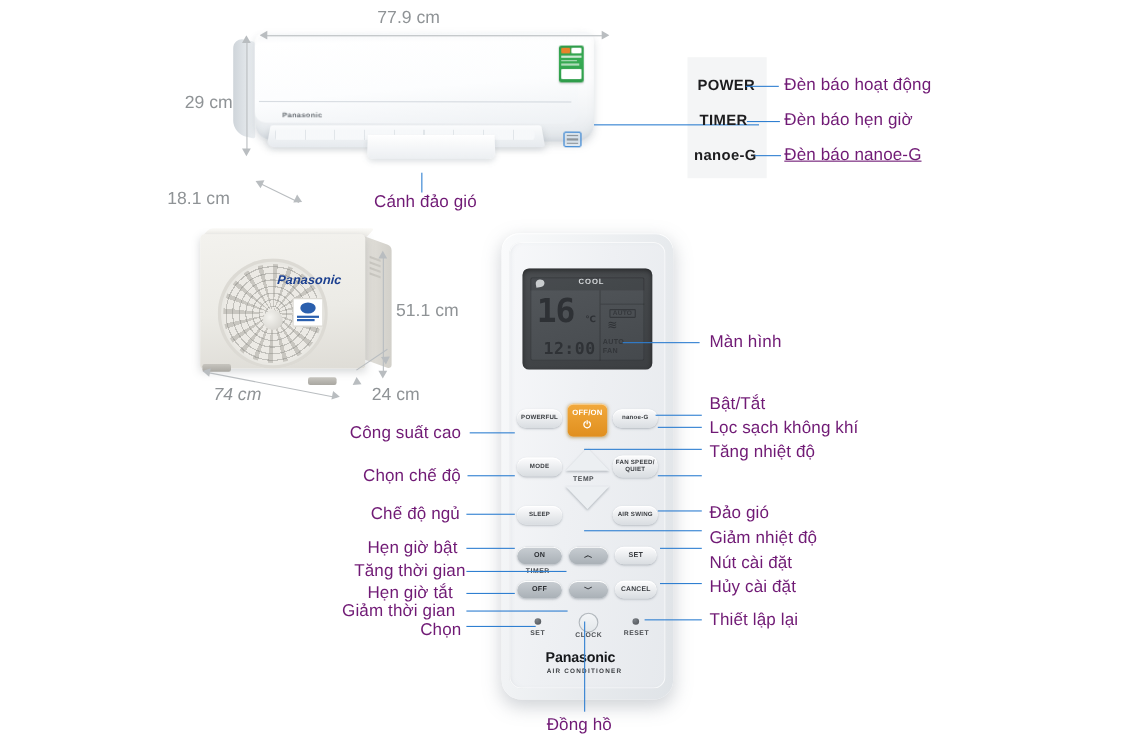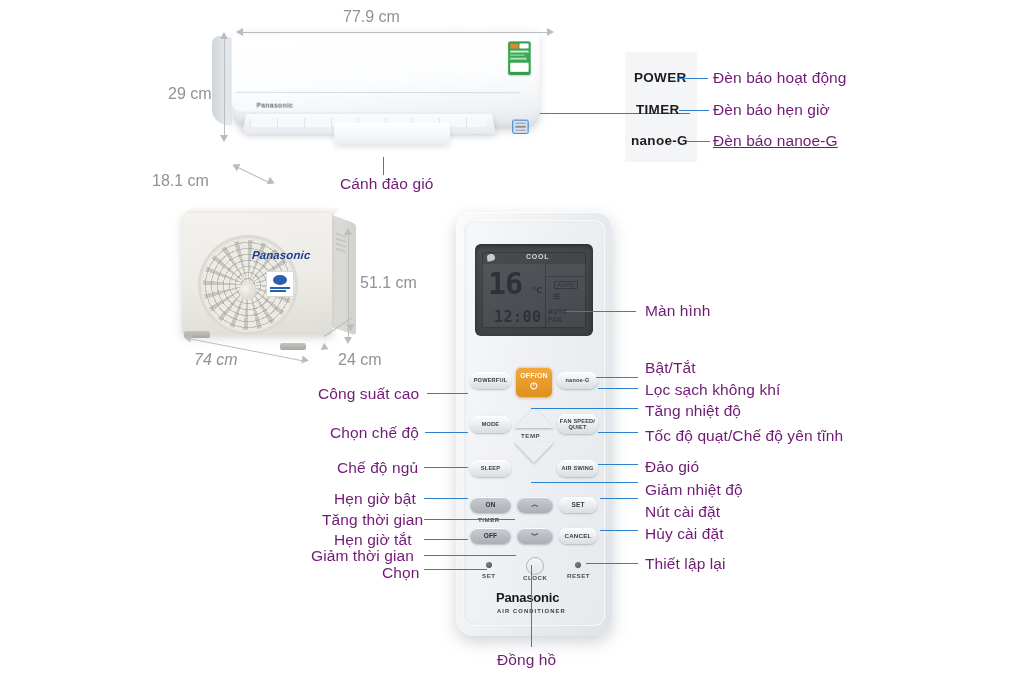--- a/index.html
+++ b/index.html
@@ -344,21 +344,20 @@
   <div class="ln" style="left:596px;top:377px;width:42px;"></div>
   <div class="lbl abs" style="left:645px;top:359px;">Bật/Tắt</div>
 
   <div class="ln" style="left:598px;top:388px;width:40px;"></div>
   <div class="lbl abs" style="left:645px;top:381px;">Lọc sạch không khí</div>
 
   <div class="ln" style="left:531px;top:408px;width:107px;"></div>
   <div class="lbl abs" style="left:645px;top:402px;">Tăng nhiệt độ</div>
 
   <div class="ln" style="left:598px;top:432px;width:40px;"></div>
-  <div class="lbl abs" style="left:645px;top:427px;">Tốc độ quạt/Chế độ yên tĩnh</div>
 
   <div class="ln" style="left:598px;top:464px;width:40px;"></div>
   <div class="lbl abs" style="left:645px;top:458px;">Đảo gió</div>
 
   <div class="ln" style="left:531px;top:482px;width:107px;"></div>
   <div class="lbl abs" style="left:645px;top:481px;">Giảm nhiệt độ</div>
 
   <div class="ln" style="left:600px;top:498px;width:38px;"></div>
   <div class="lbl abs" style="left:645px;top:503px;">Nút cài đặt</div>
 

